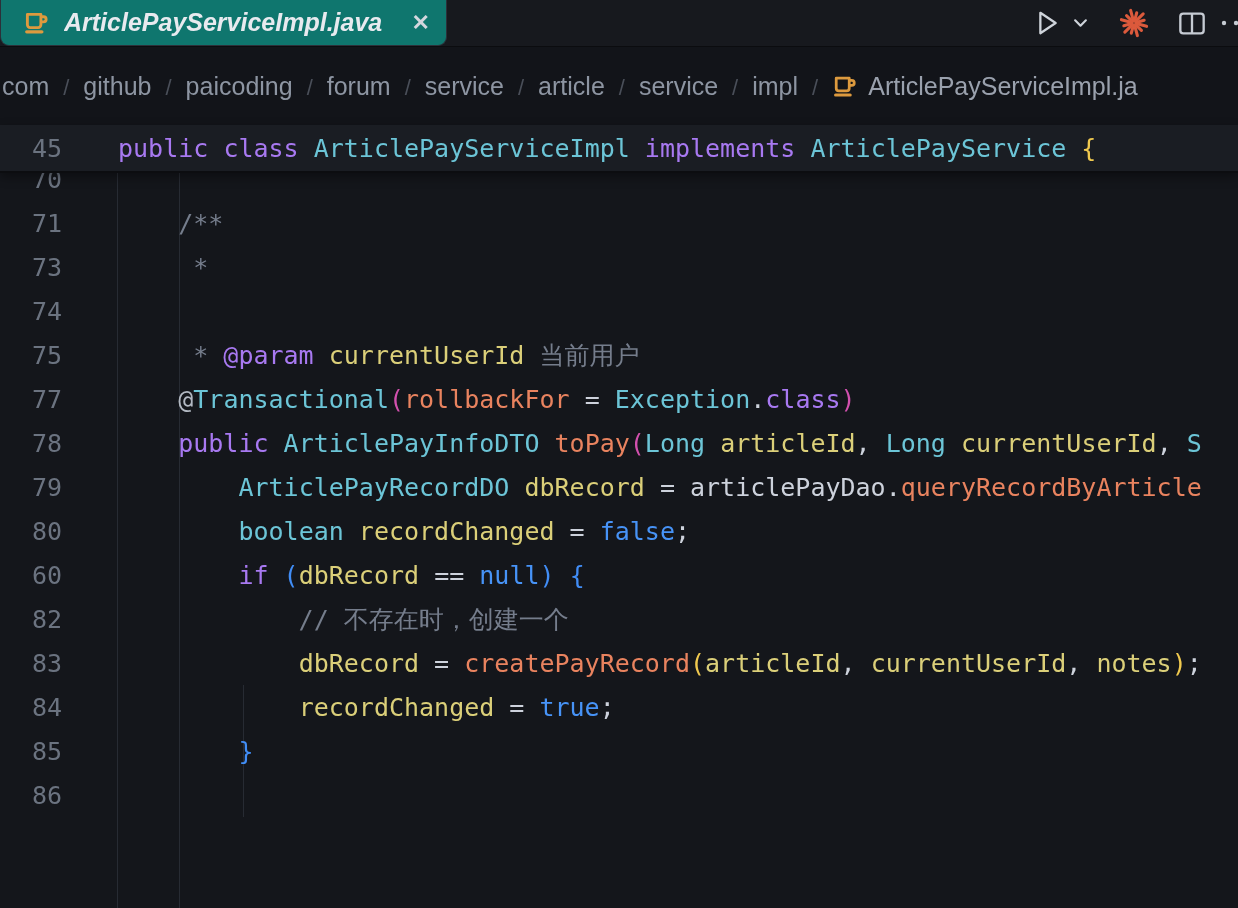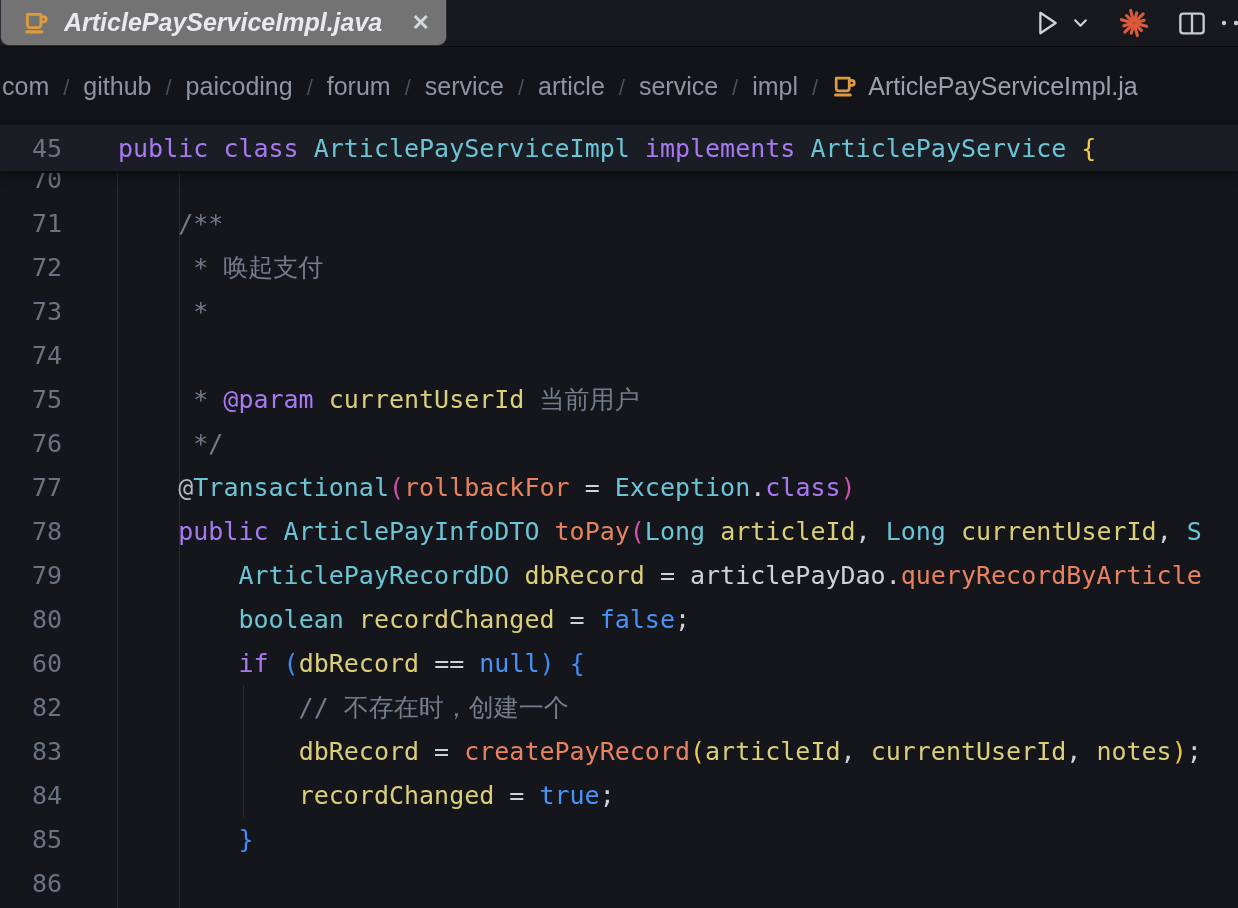--- a/index.html
+++ b/index.html
@@ -2,21 +2,21 @@
 <html><head>
 <meta charset="utf-8">
 <style>
   html,body{margin:0;padding:0;background:#101216;}
   .window{position:relative;width:1238px;height:908px;overflow:hidden;background:#14161b;
           font-family:"Liberation Sans",sans-serif;}
   
   .tabbar{position:absolute;top:0;left:0;right:0;height:46px;background:#17191e;
           border-bottom:1px solid #0b0c0f;display:flex;align-items:stretch;}
   .tab{display:flex;align-items:center;gap:14px;width:447px;box-sizing:border-box;
-       padding:0 16px 0 20px;background:#737373;border-radius:0 0 9px 9px;
+       padding:0 16px 0 20px;background:#0f766e;border-radius:0 0 9px 9px;
        border:1px solid #2c3039;border-top:none;}
   .tab-title{font-style:italic;font-weight:bold;font-size:25px;color:#e8eaef;flex:1;
              white-space:nowrap;overflow:hidden;}
   .tab-close{font-size:22px;font-weight:bold;color:#d3d7de;line-height:1;cursor:pointer;}
   .topbar-icons{position:absolute;right:0;top:0;height:46px;display:flex;align-items:center;gap:0;}
   .tb-btn{display:flex;align-items:center;justify-content:center;height:46px;}
   
   .breadcrumbs{position:absolute;top:47px;left:0;right:0;height:78px;background:#121419;
                display:flex;align-items:center;padding-left:0;font-size:25px;color:#8d95a2;
                white-space:nowrap;overflow:hidden;}
@@ -121,37 +121,29 @@
     <div class="code-rows" id="code-rows">
         <div class="row">
           <span class="gutter" style="color: rgb(107, 115, 128);">70</span>
           <span class="lt"></span>
         </div>
         <div class="row">
           <span class="gutter" style="color: rgb(107, 115, 128);">71</span>
           <span class="lt"><span style="color: rgb(117, 125, 140);">    /**</span></span>
         </div>
         <div class="row">
-          <span class="gutter" style="color: rgb(107, 115, 128);">72</span>
-          <span class="lt"><span style="color: rgb(117, 125, 140);">     * 唤起支付</span></span>
-        </div>
-        <div class="row">
           <span class="gutter" style="color: rgb(107, 115, 128);">73</span>
           <span class="lt"><span style="color: rgb(117, 125, 140);">     *</span></span>
         </div>
         <div class="row">
           <span class="gutter" style="color: rgb(107, 115, 128);">74</span>
         </div>
         <div class="row">
           <span class="gutter" style="color: rgb(107, 115, 128);">75</span>
           <span class="lt"><span style="color: rgb(117, 125, 140);">     * </span><span style="color: rgb(168, 121, 241);">@param</span><span style="color: rgb(117, 125, 140);"> </span><span style="color: rgb(219, 207, 121);">currentUserId</span><span style="color: rgb(117, 125, 140);"> 当前用户</span></span>
-        </div>
-        <div class="row">
-          <span class="gutter" style="color: rgb(107, 115, 128);">76</span>
-          <span class="lt"><span style="color: rgb(117, 125, 140);">     */</span></span>
         </div>
         <div class="row">
           <span class="gutter" style="color: rgb(107, 115, 128);">77</span>
           <span class="lt"><span style="color: rgb(205, 210, 220);">    </span><span style="color: rgb(178, 184, 194);">@</span><span style="color: rgb(108, 197, 215);">Transactional</span><span style="color: rgb(210, 80, 174);">(</span><span style="color: rgb(233, 131, 95);">rollbackFor</span><span style="color: rgb(205, 210, 220);"> = </span><span style="color: rgb(108, 197, 215);">Exception</span><span style="color: rgb(205, 210, 220);">.</span><span style="color: rgb(168, 121, 241);">class</span><span style="color: rgb(210, 80, 174);">)</span></span>
         </div>
         <div class="row">
           <span class="gutter" style="color: rgb(107, 115, 128);">78</span>
           <span class="lt"><span style="color: rgb(205, 210, 220);">    </span><span style="color: rgb(168, 121, 241);">public</span><span style="color: rgb(205, 210, 220);"> </span><span style="color: rgb(108, 197, 215);">ArticlePayInfoDTO</span><span style="color: rgb(205, 210, 220);"> </span><span style="color: rgb(233, 131, 95);">toPay</span><span style="color: rgb(210, 80, 174);">(</span><span style="color: rgb(108, 197, 215);">Long</span><span style="color: rgb(205, 210, 220);"> </span><span style="color: rgb(219, 207, 121);">articleId</span><span style="color: rgb(205, 210, 220);">, </span><span style="color: rgb(108, 197, 215);">Long</span><span style="color: rgb(205, 210, 220);"> </span><span style="color: rgb(219, 207, 121);">currentUserId</span><span style="color: rgb(205, 210, 220);">, </span><span style="color: rgb(108, 197, 215);">S</span></span>
         </div>
         <div class="row">

